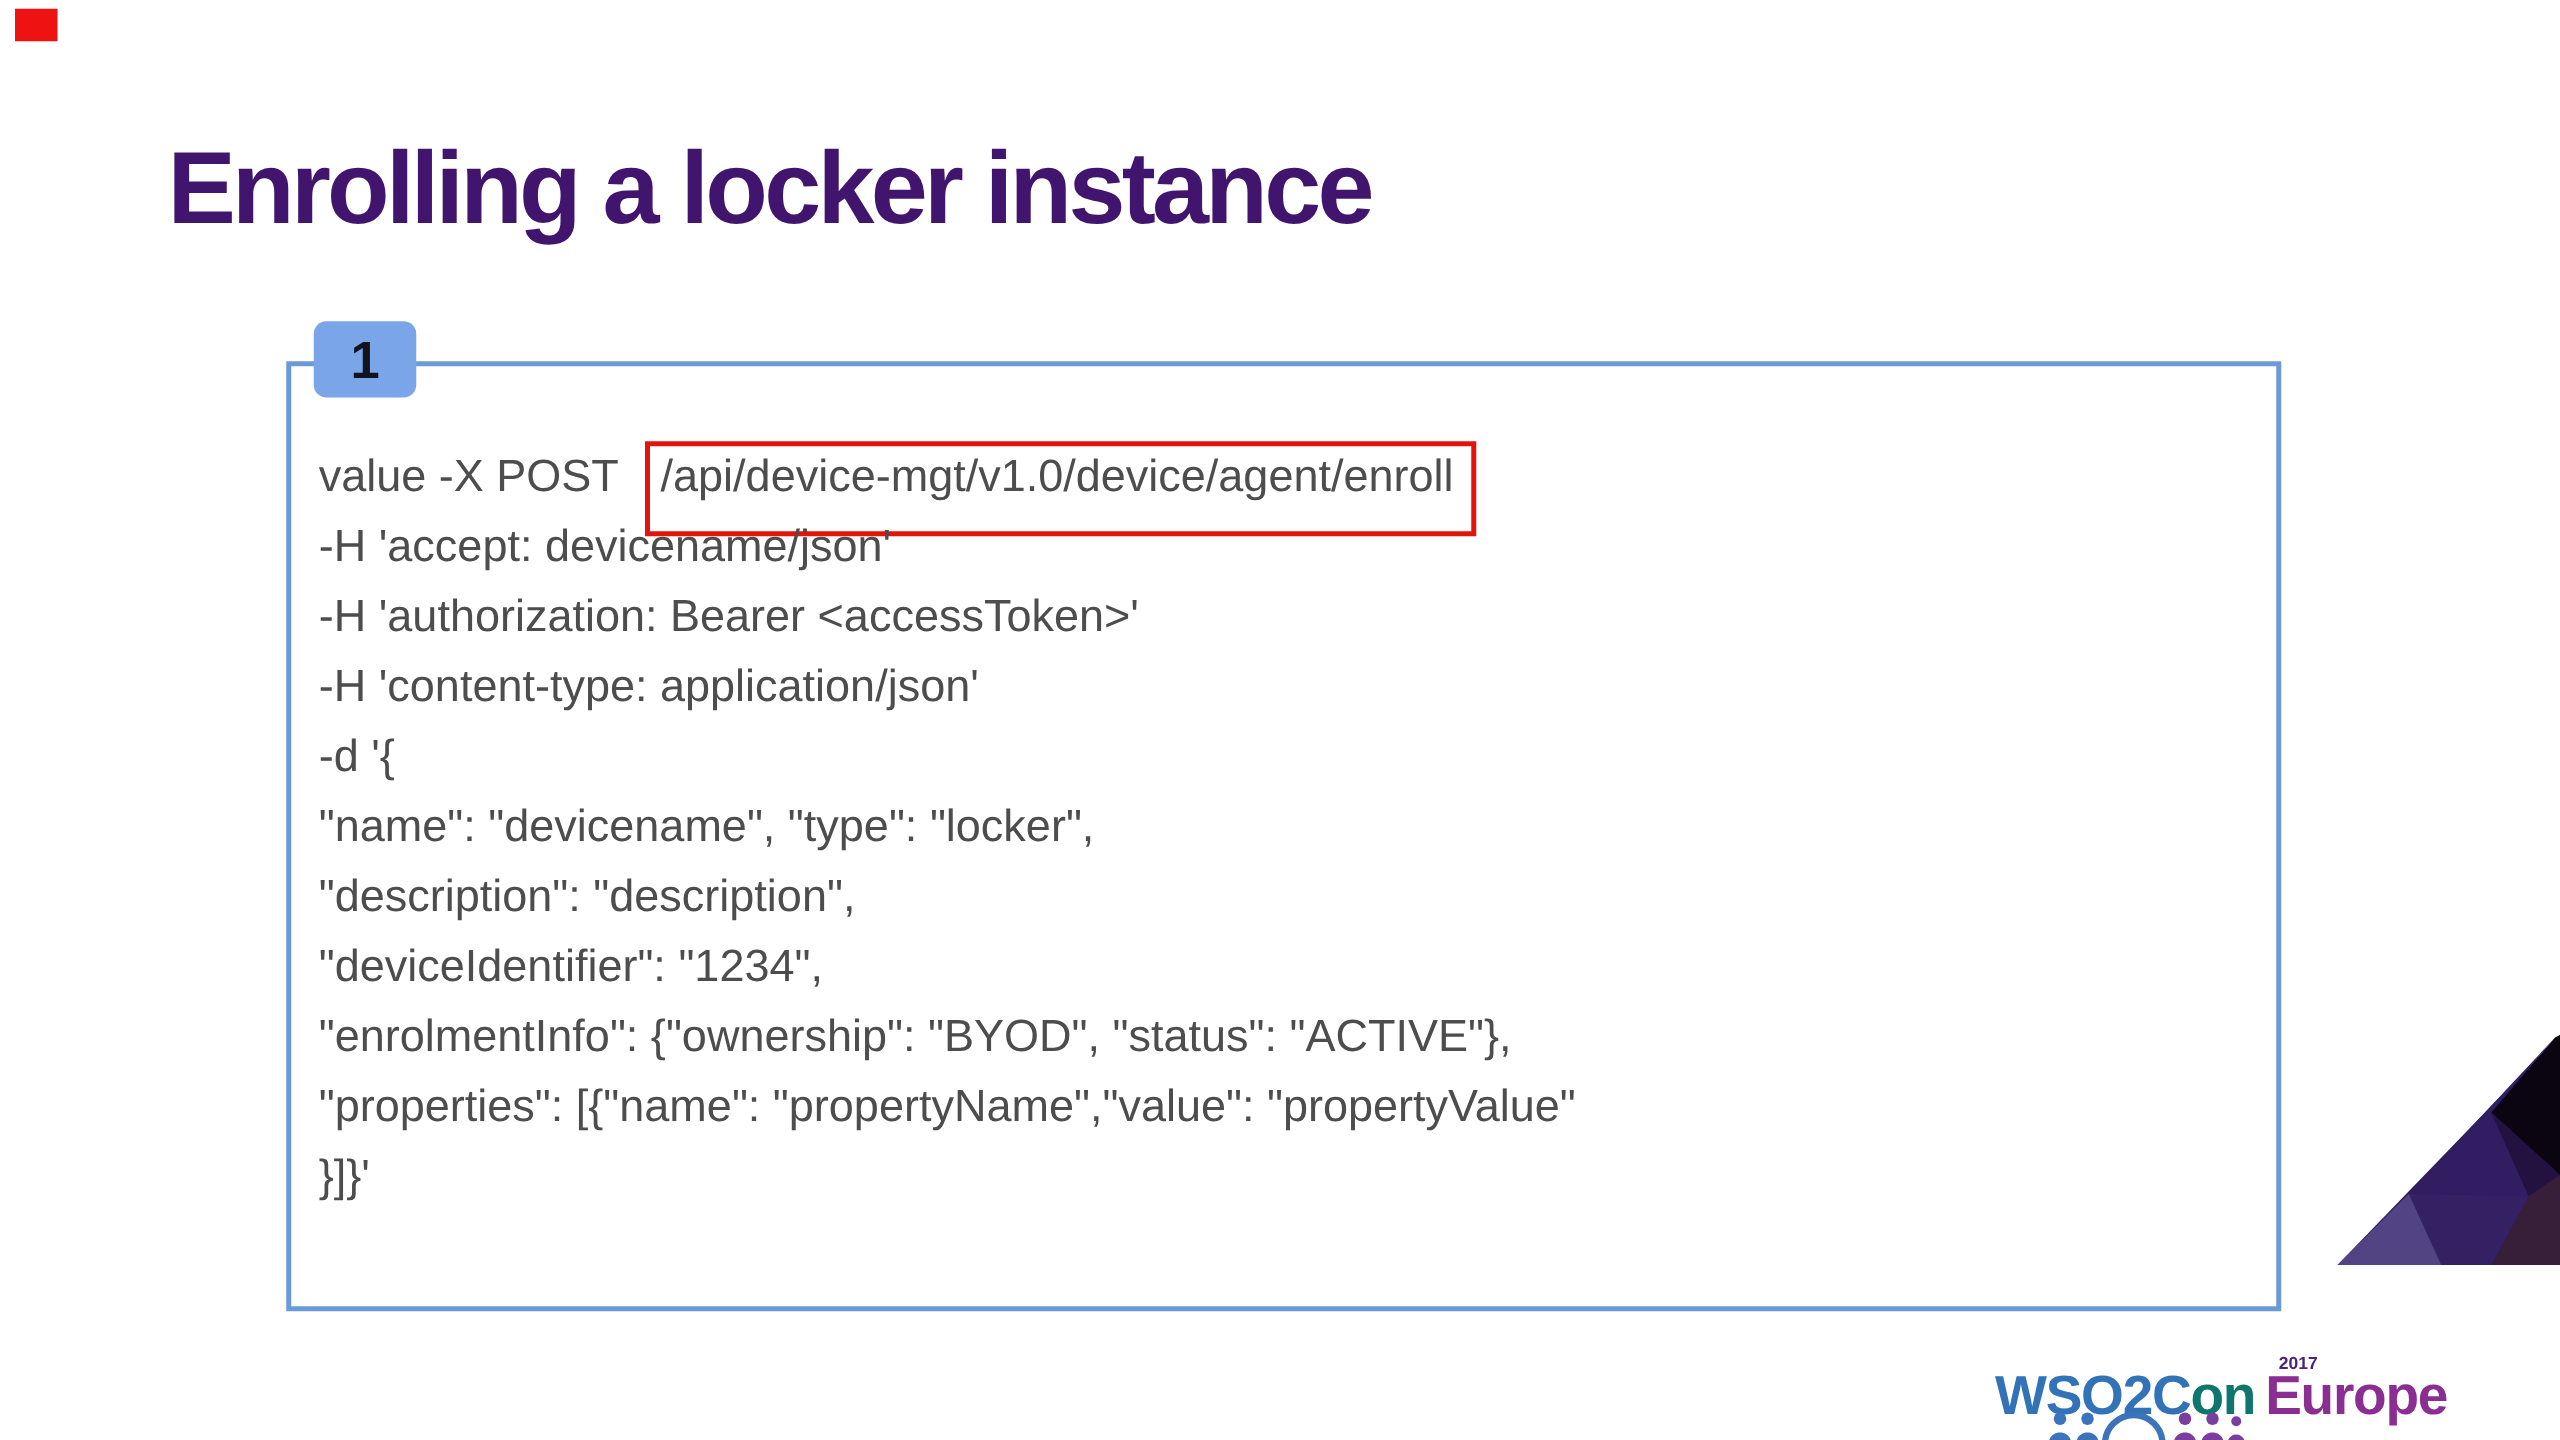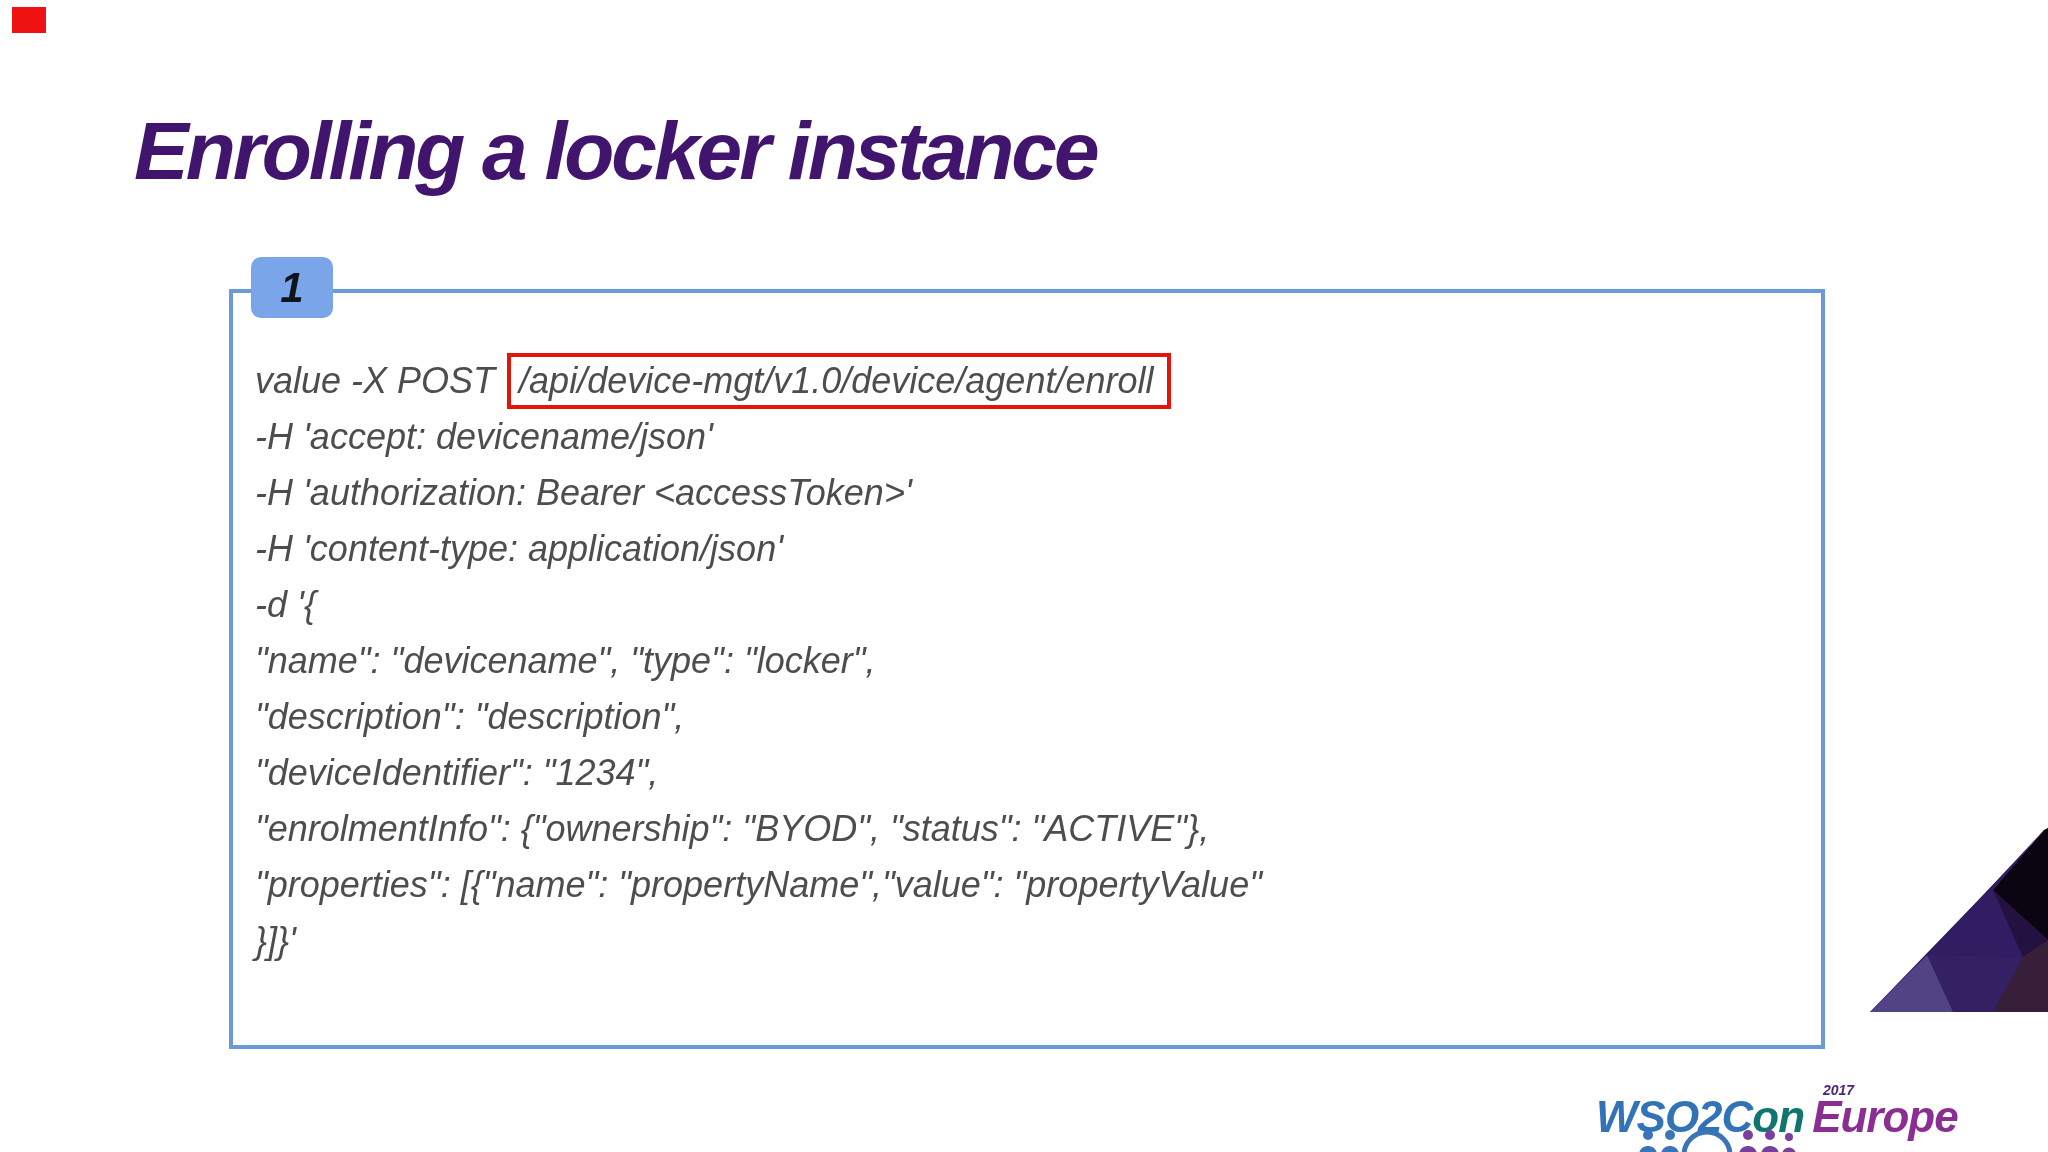--- a/index.html
+++ b/index.html
@@ -2,21 +2,21 @@
 <html><head>
 <meta charset="utf-8">
 <style>
   html, body {
     margin: 0; padding: 0;
     width: 2048px; height: 1152px;
     background: #ffffff;
     overflow: hidden;
     font-family: "Liberation Sans", sans-serif;
   }
-  .stage { position: relative; width: 2048px; height: 1012px; background: #fff; font-style: italic; }
+  .stage { position: relative; width: 2048px; height: 1012px; background: #fff; }
 
   .red-mark {
     position: absolute; left: 12px; top: 7px;
     width: 34px; height: 26px;
     background: #ee1212;
   }
 
   .title {
     position: absolute; left: 134px; top: 104px;
     font-size: 82px; font-weight: bold;
@@ -44,22 +44,22 @@
 
   .code {
     position: absolute; left: 22px; top: 60px;
     font-size: 36px; line-height: 56px;
     color: #4d4d4d;
   }
   .code .line { white-space: pre; height: 56px; }
 
   .url-box {
     border: 4px solid #e3150b;
-    padding: 3px 14px 4px 8px;
-    margin-left: 2px;
+    padding: 3px 14px 24px 8px;
+    margin-left: 12px;
   }
 
   .logo {
     position: absolute; left: 1596px; top: 1092px;
     width: 290px; height: 60px;
     white-space: nowrap;
   }
   .logo .brand { font-size: 44px; font-weight: bold; letter-spacing: -1px; }
   .logo .p1 { color: #3273b8; }
   .logo .p2 { color: #0f766e; }

